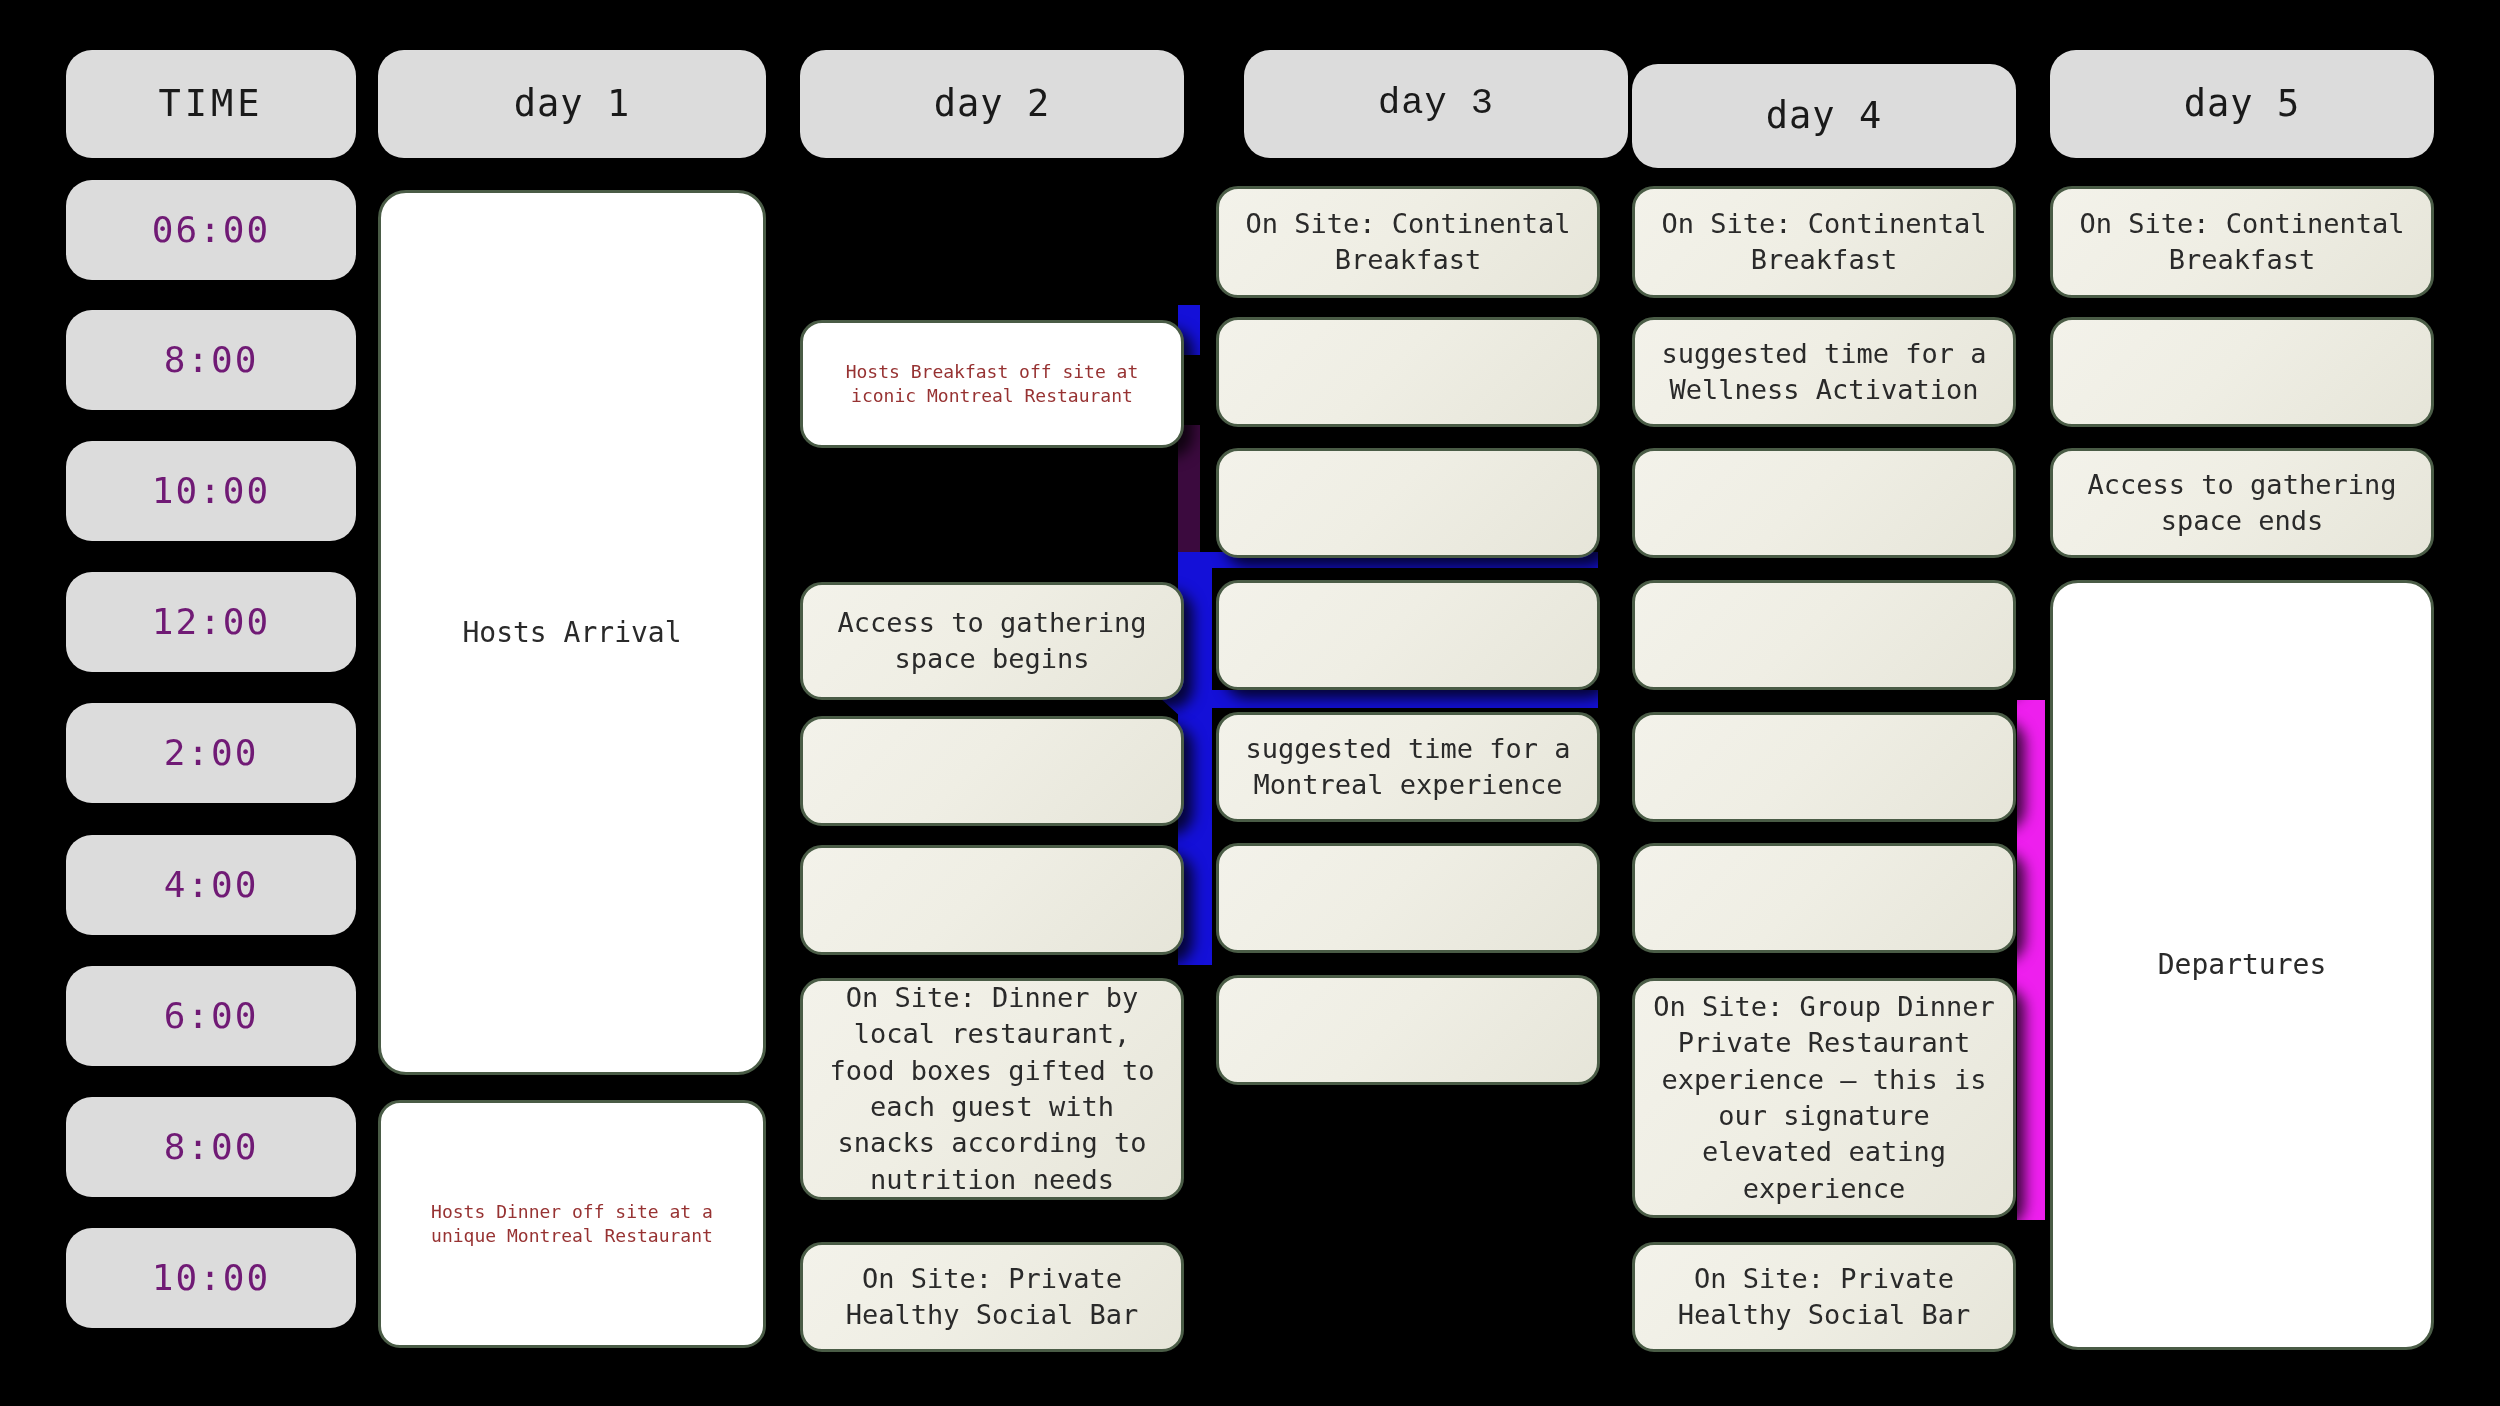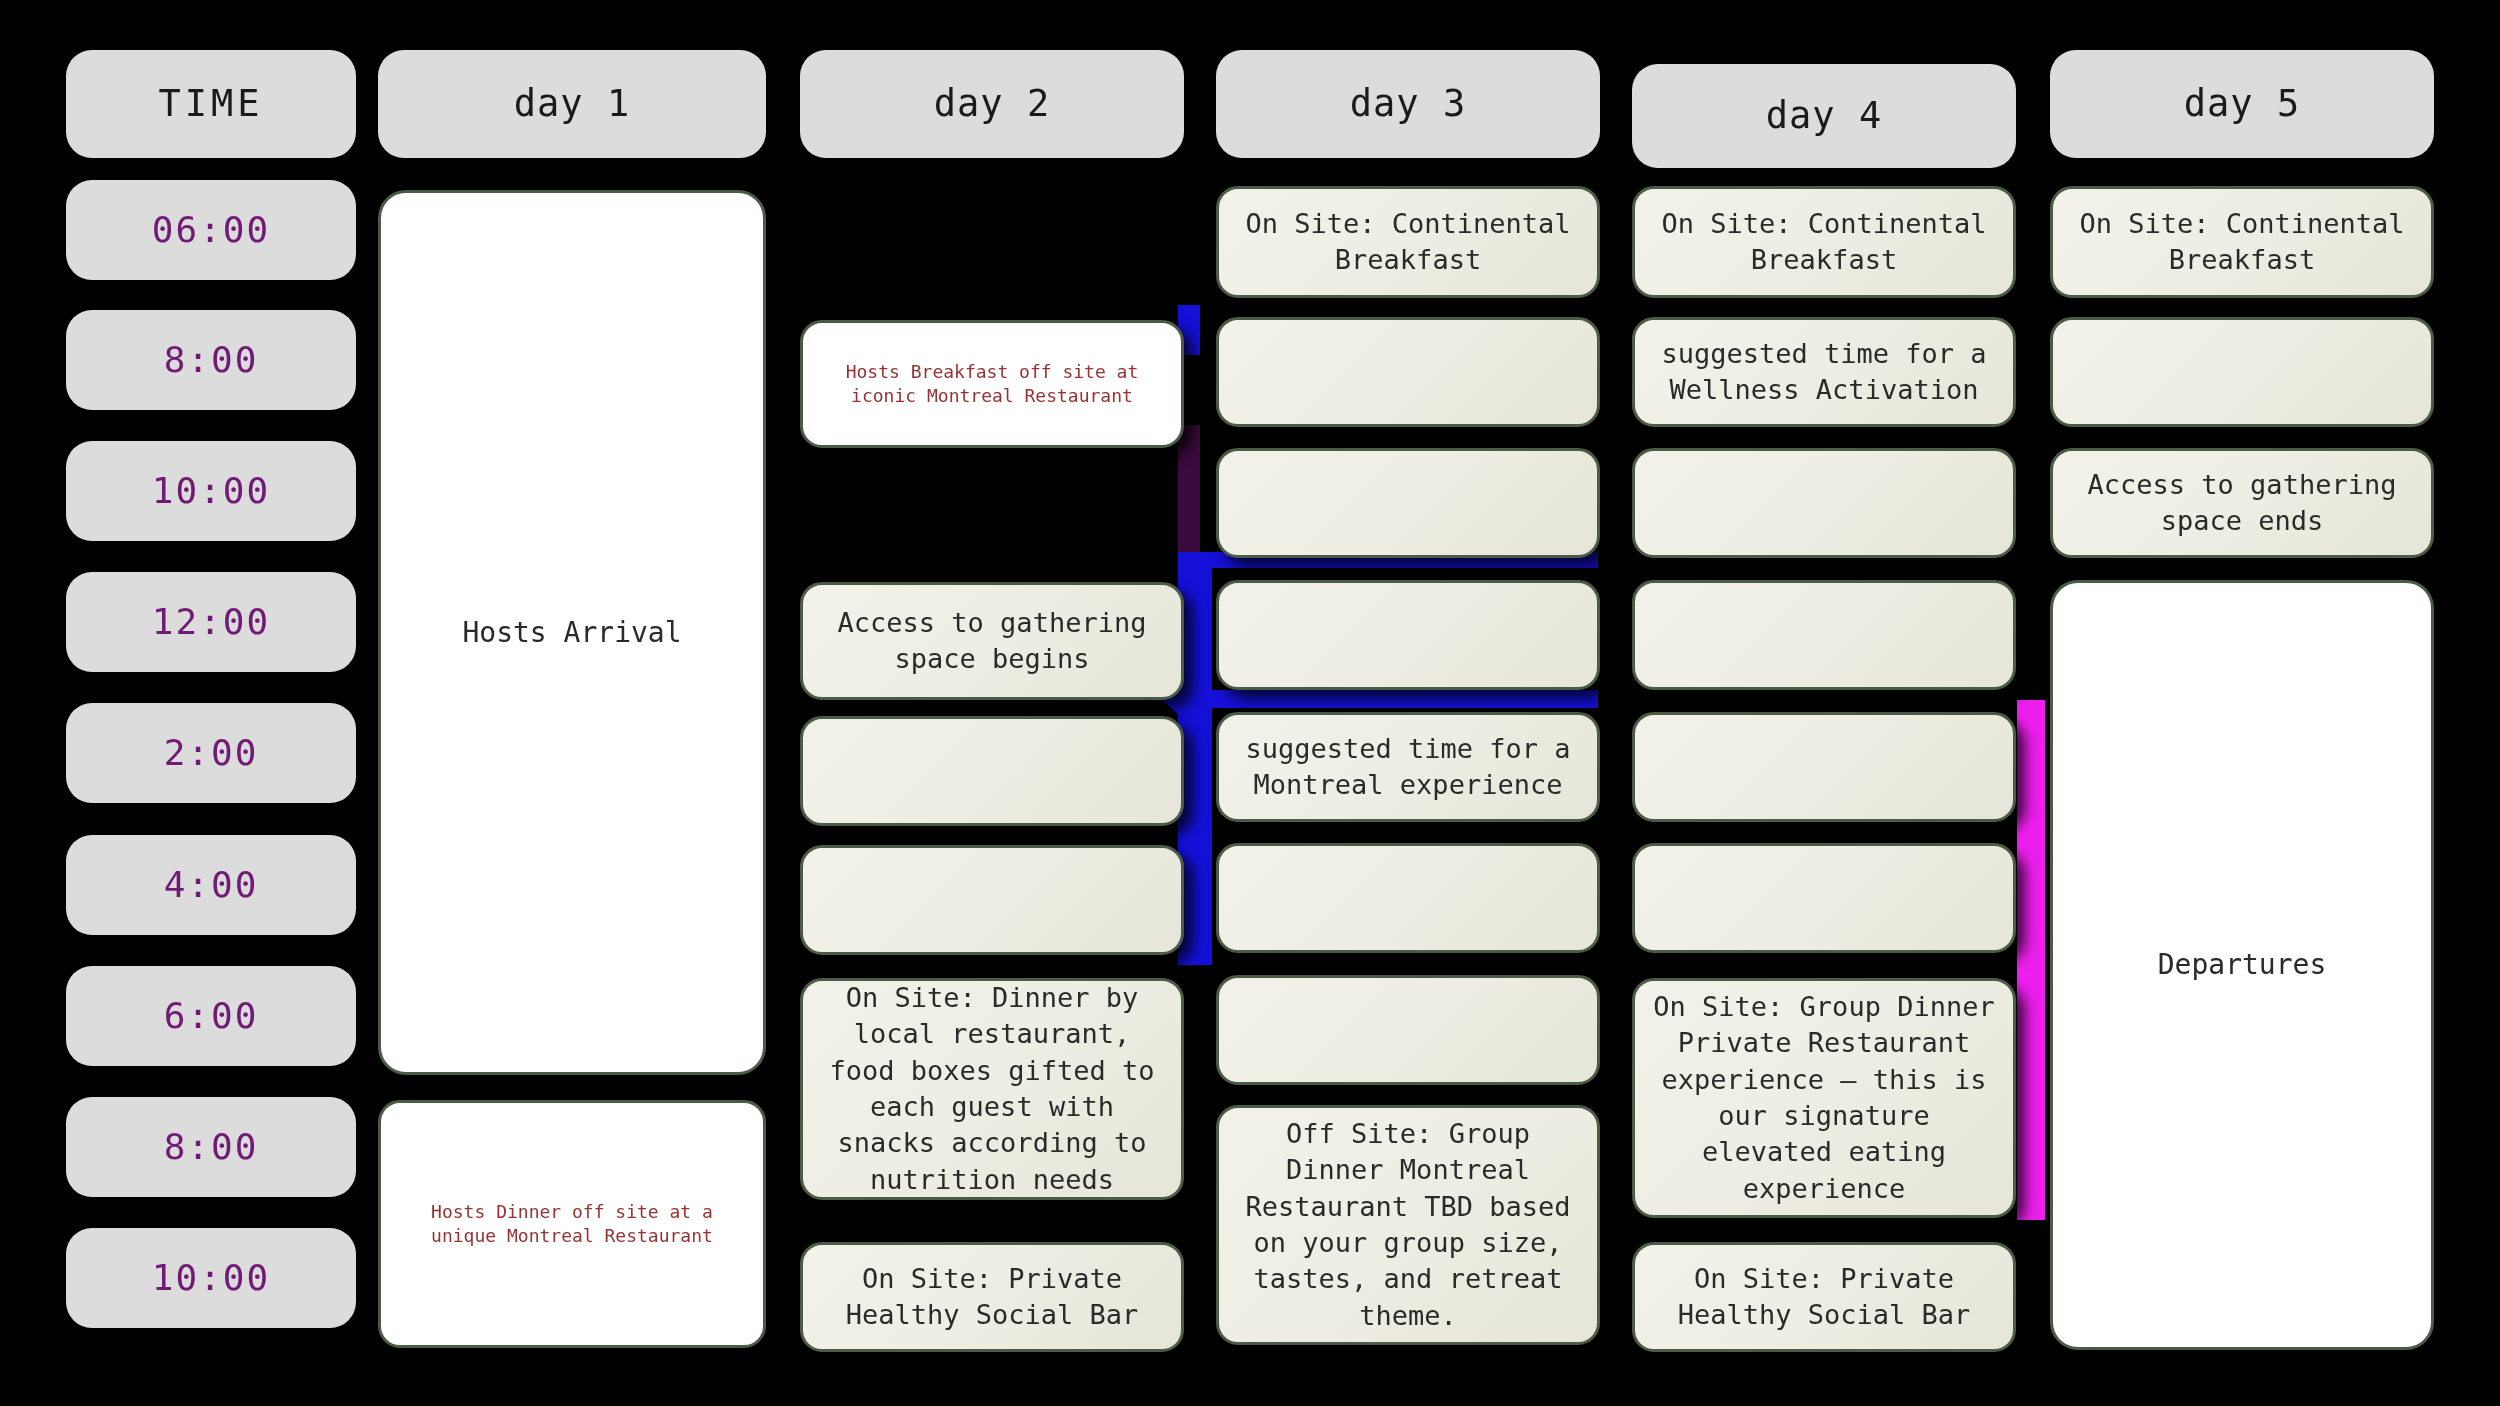--- a/index.html
+++ b/index.html
@@ -94,21 +94,21 @@
 <body>
 
 <div id="board">
 
   <div class="card hdr hdr-time" style="left:66px; top:50px; width:290px; height:108px;">TIME</div>
 
   <div class="card hdr" style="left:378px; top:50px; width:388px; height:108px;">day 1</div>
 
   <div class="card hdr" style="left:800px; top:50px; width:384px; height:108px;">day 2</div>
 
-  <div class="card hdr" style="left:1216px; top:50px; width:384px; height:108px;">day 3</div>
+  <div class="card hdr" style="left:1244px; top:50px; width:384px; height:108px;font-family:Liberation Mono, monospace;">day 3</div>
 
   <div class="card hdr" style="left:1632px; top:64px; width:384px; height:104px;">day 4</div>
 
   <div class="card hdr" style="left:2050px; top:50px; width:384px; height:108px;">day 5</div>
 
   <div class="card timepill" style="left:66px; top:180px; width:290px; height:100px;">06:00</div>
   <div class="card timepill" style="left:66px; top:310px; width:290px; height:100px;">8:00</div>
   <div class="card timepill" style="left:66px; top:441px; width:290px; height:100px;">10:00</div>
   <div class="card timepill" style="left:66px; top:572px; width:290px; height:100px;">12:00</div>
   <div class="card timepill" style="left:66px; top:703px; width:290px; height:100px;">2:00</div>
@@ -154,21 +154,20 @@
   <div class="card cream" style="left:1216px; top:448px; width:384px; height:110px;"></div>
 
   <div class="card cream" style="left:1216px; top:580px; width:384px; height:110px;"></div>
 
   <div class="card cream" style="left:1216px; top:712px; width:384px; height:110px;">suggested time for a Montreal experience</div>
 
   <div class="card cream" style="left:1216px; top:843px; width:384px; height:110px;"></div>
 
   <div class="card cream" style="left:1216px; top:975px; width:384px; height:110px;"></div>
 
-  <div class="card cream" style="left:1216px; top:1105px; width:384px; height:240px;">Off Site: Group Dinner Montreal Restaurant TBD based on your group size, tastes, and retreat theme.</div>
 
   <div class="card cream" style="left:1632px; top:186px; width:384px; height:112px;">On Site: Continental Breakfast</div>
 
   <div class="card cream" style="left:1632px; top:317px; width:384px; height:110px;">suggested time for a Wellness Activation</div>
 
   <div class="card cream" style="left:1632px; top:448px; width:384px; height:110px;"></div>
 
   <div class="card cream" style="left:1632px; top:580px; width:384px; height:110px;"></div>
 
   <div class="card cream" style="left:1632px; top:712px; width:384px; height:110px;"></div>

